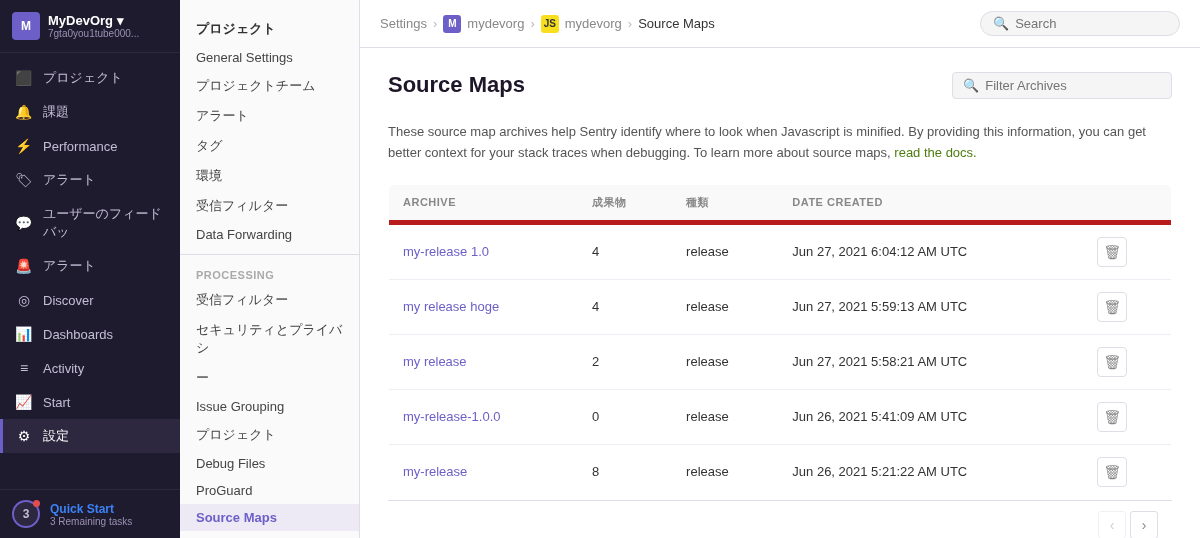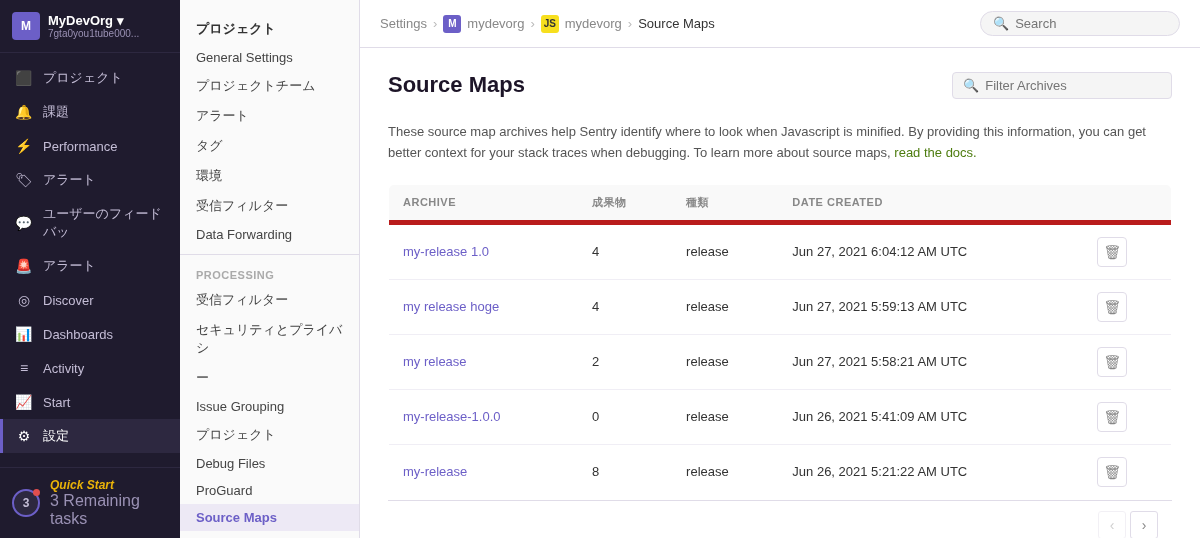--- a/index.html
+++ b/index.html
@@ -91,27 +91,26 @@
     }
     .quick-start-dot {
       width: 7px; height: 7px;
       border-radius: 50%;
       background: #e04e4e;
       position: absolute;
       top: -2px; right: -2px;
     }
     .quick-start-info {}
     .quick-start-title {
-      color: #eab308;
+      color: #3b82f6;
       font-size: 12px;
       font-weight: 600;
-      font-style: italic;
     }
     .quick-start-sub {
-      font-size: 16px;
+      font-size: 10px;
       color: #9a91b4;
     }
 
     
     .middle-panel {
       width: 180px;
       background: #fafafa;
       border-right: 1px solid #e0dce8;
       height: 538px;
       overflow-y: auto;

